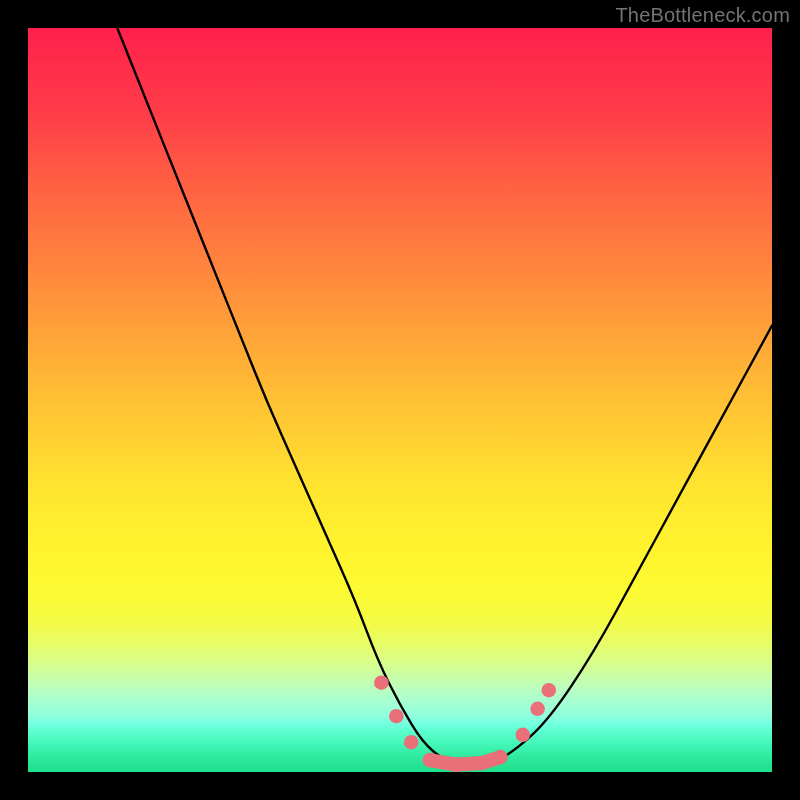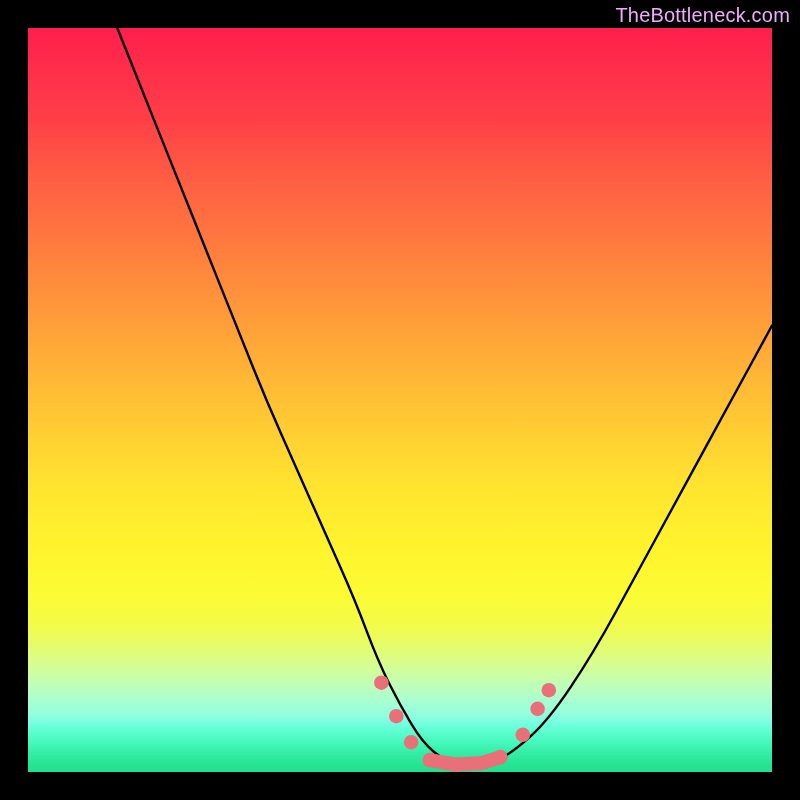--- a/index.html
+++ b/index.html
@@ -60,21 +60,21 @@
       #47f8bc 96%,
       #33eda4 97.5%,
       #25e493 99%,
       #1fe18c 100%
     );
   }
   .watermark {
     position: absolute;
     top: 4px;
     right: 10px;
-    color: #f0abfc;
+    color: #737373;
     font-size: 20px;
     font-weight: 400;
     letter-spacing: 0.2px;
     user-select: none;
   }
   svg.curve {
     position: absolute;
     left: 0;
     top: 0;
     width: 100%;

